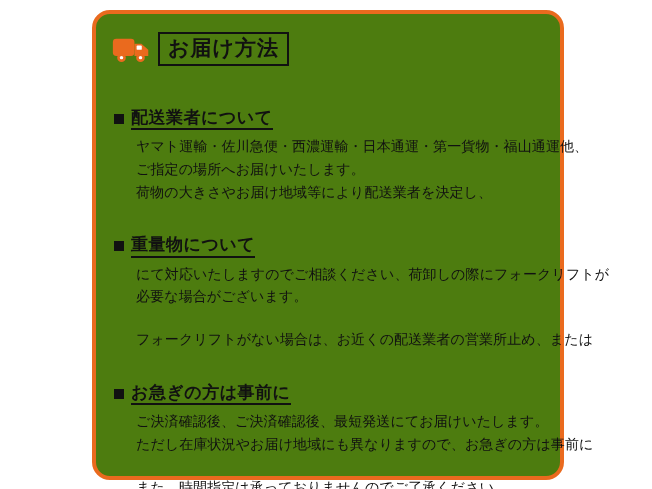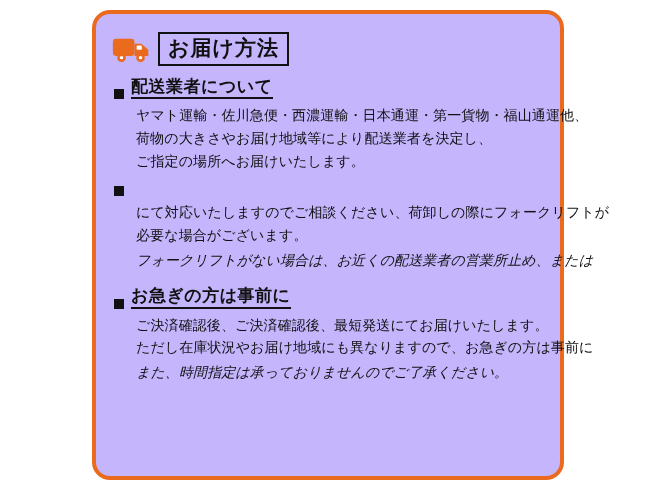--- a/index.html
+++ b/index.html
@@ -21,21 +21,21 @@
     box-sizing: border-box;
   }
   .frame {
     position: absolute;
     left: 92px;
     top: 10px;
     width: 472px;
     height: 470px;
     border: 4px solid #ea6a1e;
     border-radius: 18px;
-    background: #c4b5fd;
+    background: #4d7c0f;
     box-sizing: border-box;
     padding-left: 44px;
   }
   .header {
     position: absolute;
     left: 16px;
     top: 18px;
     display: flex;
     align-items: center;
   }
@@ -59,22 +59,23 @@
     position: absolute;
     left: 18px;
     top: 62px;
     right: 14px;
   }
   .section {
     margin-bottom: 14px;
   }
   .section-head {
     display: flex;
-    align-items: flex-end;
+    align-items: center;
     margin-bottom: 5px;
+    margin-top: 31px;
   }
   .bullet-square {
     width: 10px;
     height: 10px;
     background: #111111;
     margin-right: 7px;
     flex: none;
   }
   .section-title {
     font-size: 17px;
@@ -89,22 +90,21 @@
     padding-left: 22px;
   }
   .line {
     font-size: 14px;
     color: #111111;
     line-height: 1.62;
     white-space: nowrap;
     letter-spacing: 0.1px;
   }
   .gap-top {
-    margin-top: 2px;
-    font-style: italic;
+    margin-top: 20px;
   }
 </style>
 </head>
 <body>
 
 <div class="page">
   <div class="frame">
 
     <div class="header">
       <svg class="truck-icon" viewBox="0 0 44 36">
@@ -121,28 +121,29 @@
 
     <div class="body-area">
 
       <div class="section">
         <div class="section-head">
           <span class="bullet-square"></span>
           <span class="section-title">配送業者について</span>
         </div>
         <div class="section-body">
           <div class="line">ヤマト運輸・佐川急便・西濃運輸・日本通運・第一貨物・福山通運他、</div>
+          <div class="line">ご指定の場所へお届けいたします。</div>
           <div class="line">荷物の大きさやお届け地域等により配送業者を決定し、</div>
-          <div class="line">ご指定の場所へお届けいたします。</div>
         </div>
       </div>
 
       <div class="section">
         <div class="section-head">
           <span class="bullet-square"></span>
+          <span class="section-title">重量物について</span>
         </div>
         <div class="section-body">
           <div class="line">にて対応いたしますのでご相談ください、荷卸しの際にフォークリフトが</div>
           <div class="line">必要な場合がございます。</div>
           <div class="line gap-top">フォークリフトがない場合は、お近くの配送業者の営業所止め、または</div>
         </div>
       </div>
 
       <div class="section">
         <div class="section-head">

